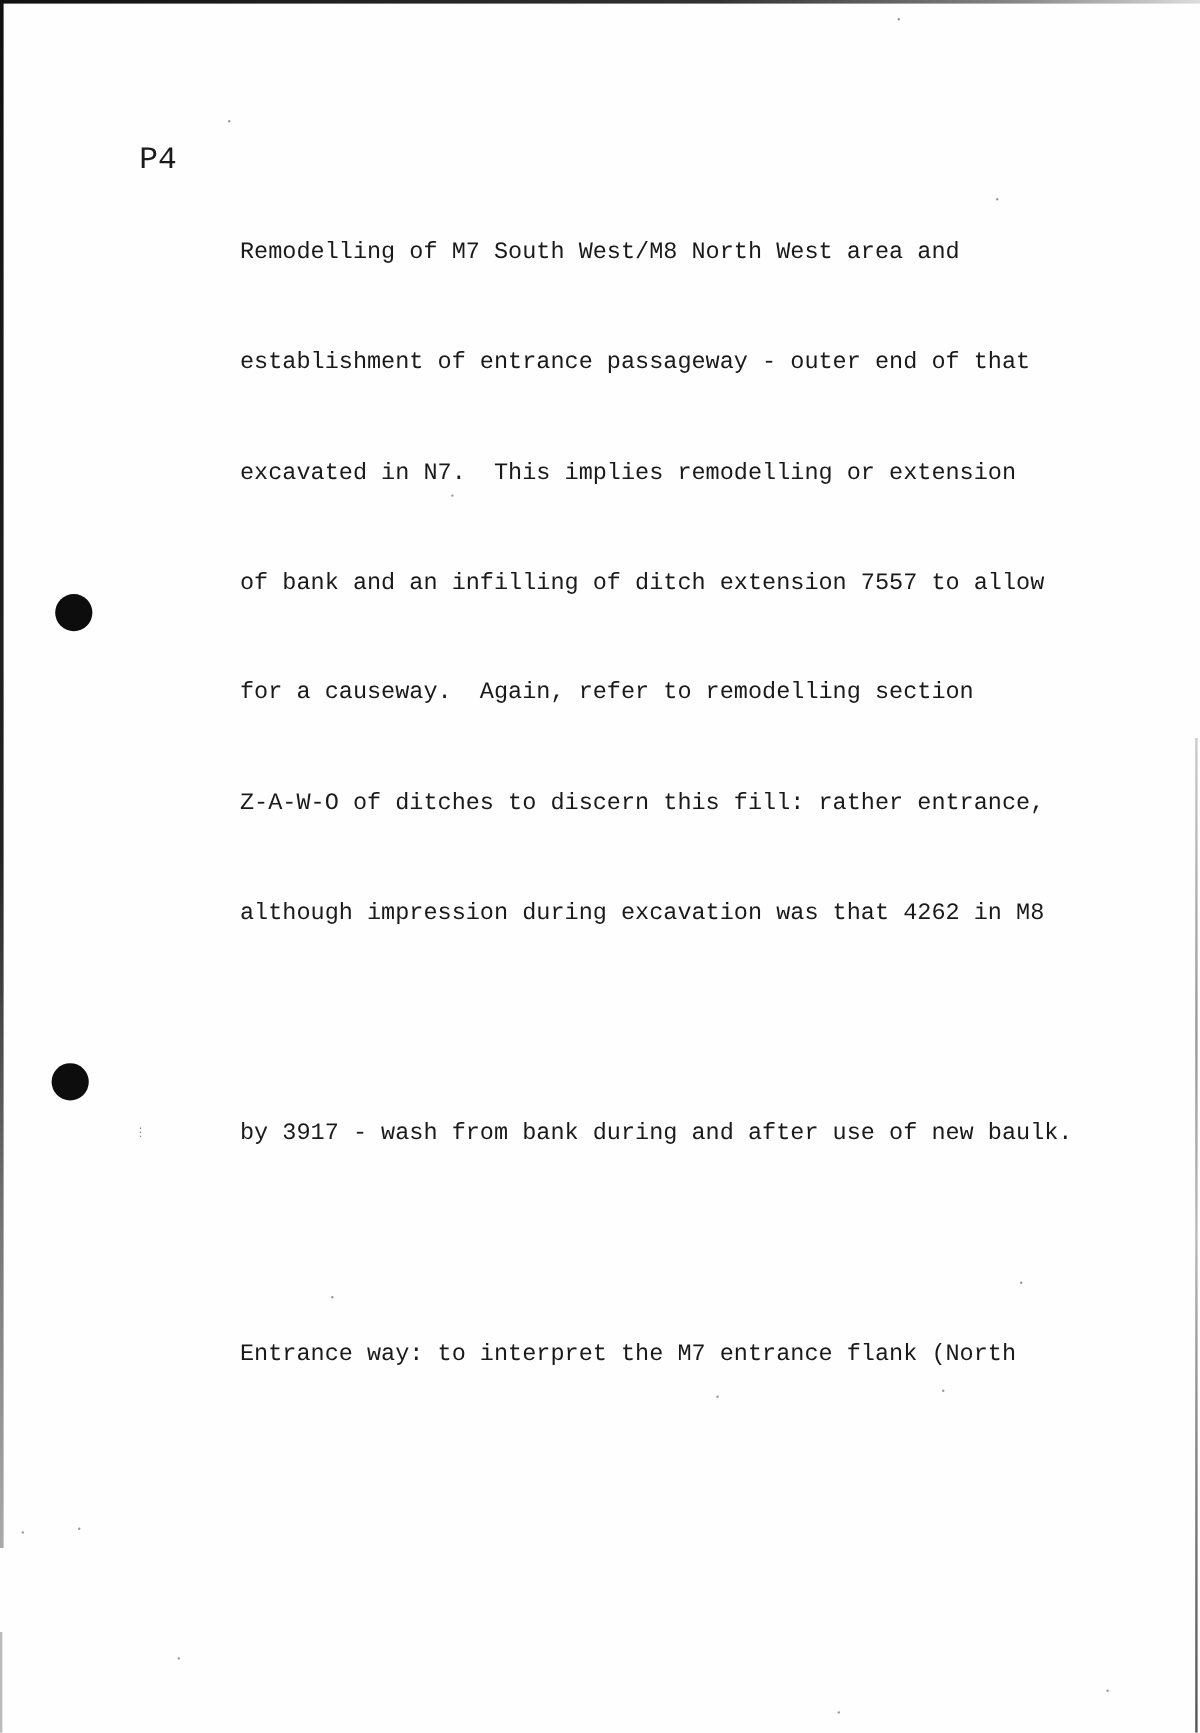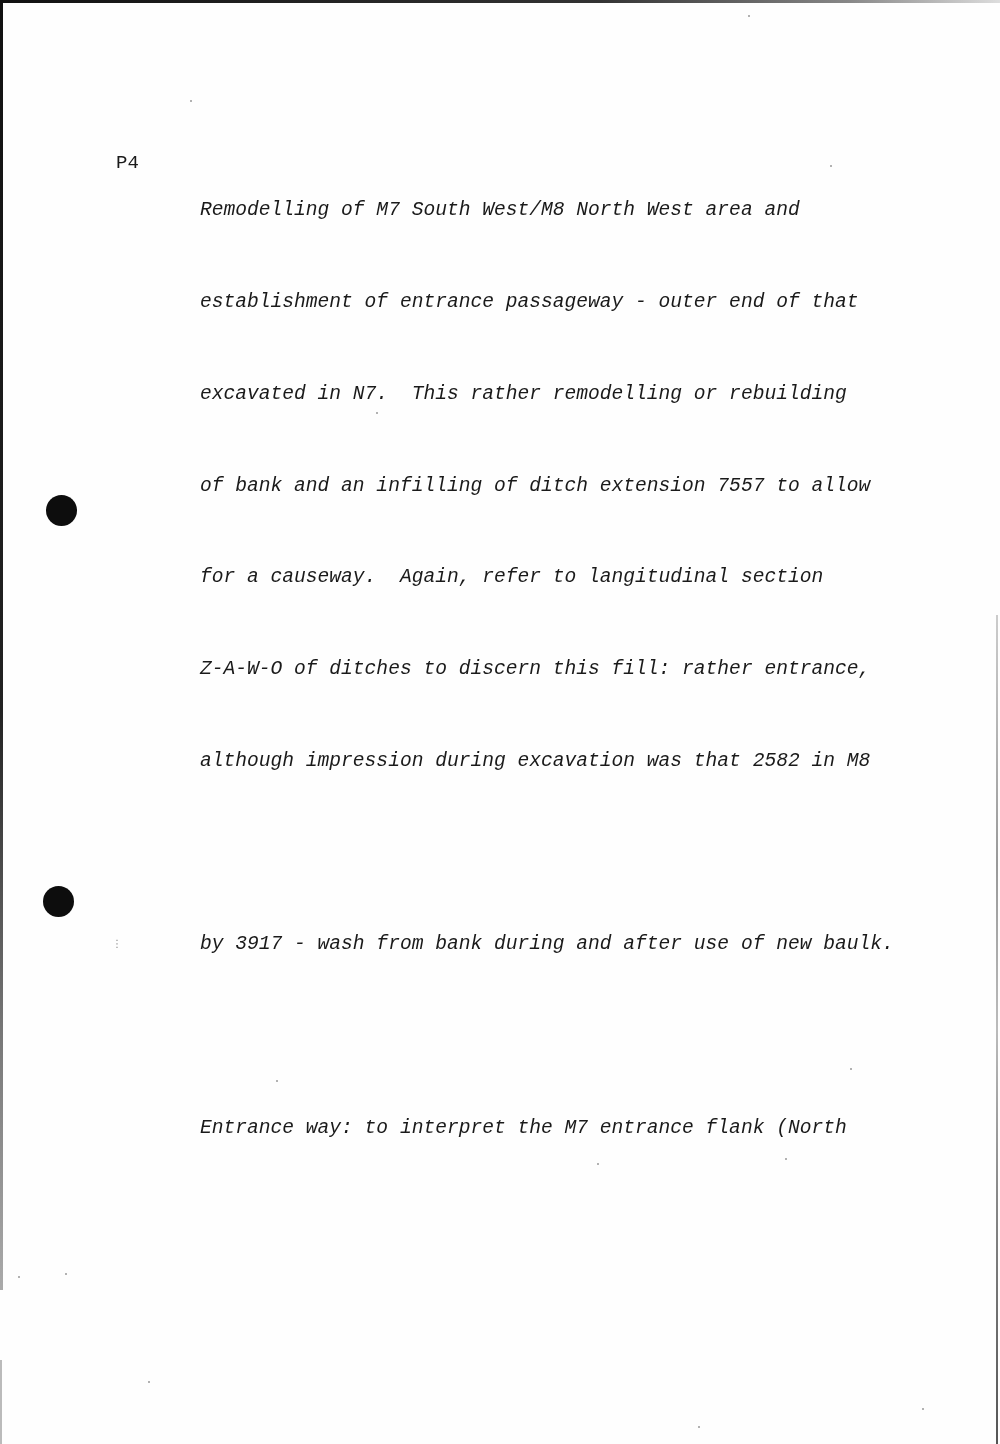--- a/index.html
+++ b/index.html
@@ -52,36 +52,35 @@
       width: 31px; height: 31px;
       border-radius: 50%;
       background: #0d0d0d;
     }
     .hole-1 { left: 46px; top: 495px; }
     .hole-2 { left: 43px; top: 886px; }
 
     .section-label {
       position: absolute;
       left: 116px;
-      top: 148px;
-      font-size: 19px;
+      top: 118px;
+      font-size: 26px;
       line-height: 30.6px;
     }
     .body-text {
       position: absolute;
       left: 200px;
       top: 134px;
       width: 760px;
       font-size: 19.6px;
       line-height: 30.6px;
     }
     .para {
       margin: 0 0 30.6px 0;
       white-space: pre;
-      font-style: italic;
     }
     .line { display: block; }
     .speck {
       position: absolute;
       width: 2px; height: 2px;
       background: #999;
       border-radius: 50%;
     }
     .stray-mark {
       position: absolute;
@@ -118,25 +117,25 @@
   <div class="speck" style="left:148px;top:1381px"></div>
   <div class="speck" style="left:698px;top:1426px"></div>
   <div class="speck" style="left:922px;top:1408px"></div>
 
   <div class="section-label">P4</div>
 
   <div class="body-text">
     <p class="para">
       <span class="line">Remodelling of M7 South West/M8 North West area and</span>
       <span class="line">establishment of entrance passageway - outer end of that</span>
-      <span class="line">excavated in N7.  This rather remodelling or rebuilding</span>
+      <span class="line">excavated in N7.  This implies remodelling or extension</span>
       <span class="line">of bank and an infilling of ditch extension 7557 to allow</span>
-      <span class="line">for a causeway.  Again, refer to langitudinal section</span>
+      <span class="line">for a causeway.  Again, refer to remodelling section</span>
       <span class="line">Z-A-W-O of ditches to discern this fill: rather entrance,</span>
-      <span class="line">although impression during excavation was that 2582 in M8</span>
+      <span class="line">although impression during excavation was that 4262 in M8</span>
     </p>
     <p class="para">
       <span class="line">by 3917 - wash from bank during and after use of new baulk.</span>
     </p>
     <p class="para">
       <span class="line">Entrance way: to interpret the M7 entrance flank (North</span>
       
       
       
       

